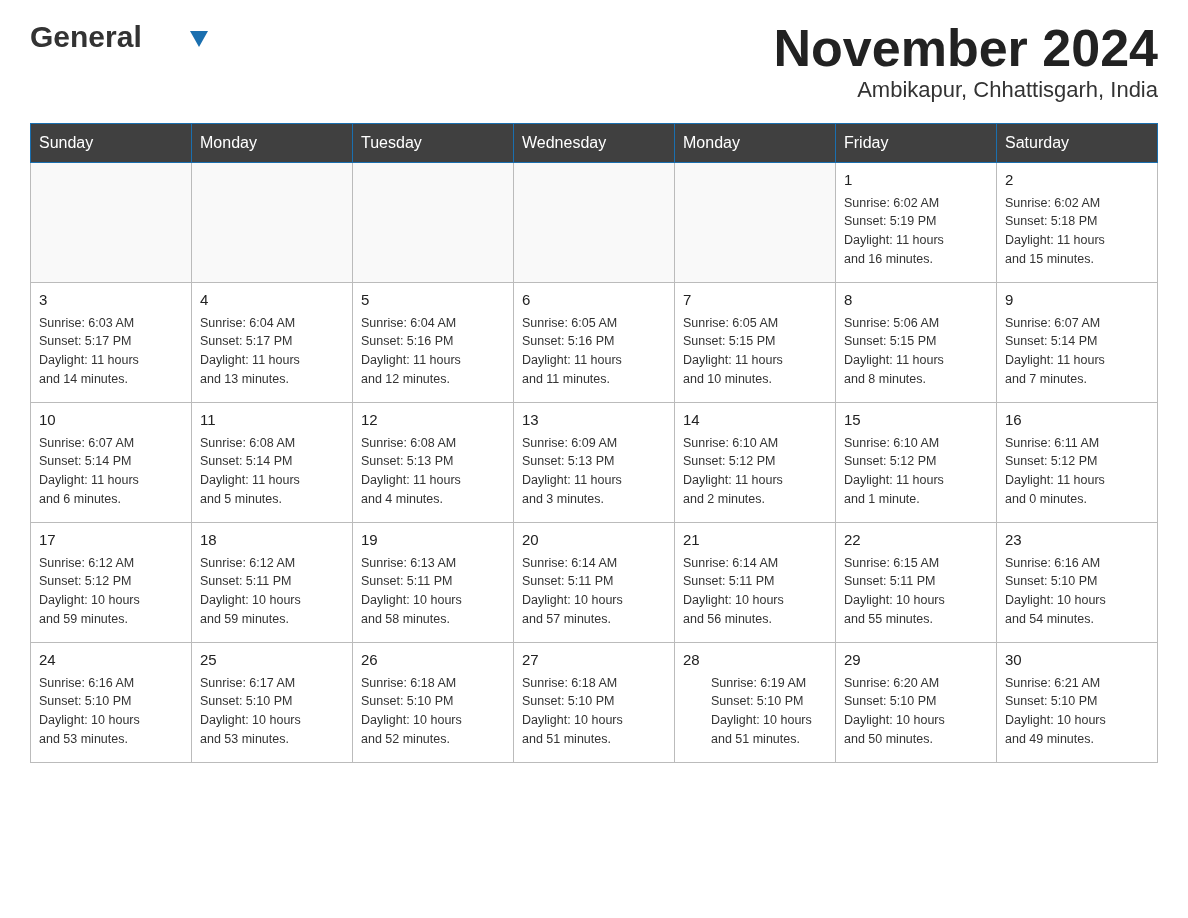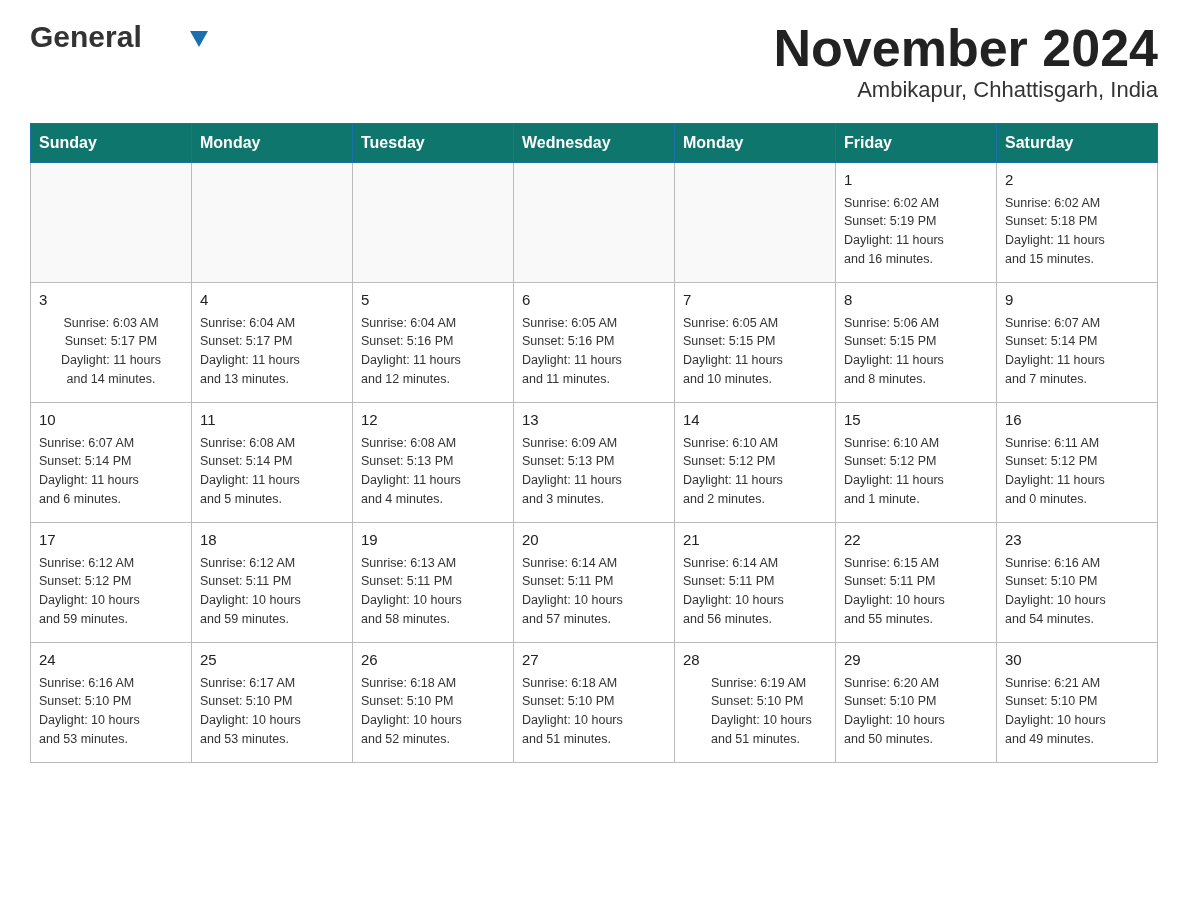--- a/index.html
+++ b/index.html
@@ -37,25 +37,25 @@
     .subtitle {
       font-size: 22px;
       color: #333;
     }
     .calendar {
       width: 100%;
       border-collapse: collapse;
       border: 1px solid #999;
     }
     .calendar th {
-      background-color: #0f766e;
+      background-color: #404040;
       color: #fff;
       padding: 10px 8px;
       font-size: 16px;
-      font-weight: bold;
+      font-weight: normal;
       text-align: left;
       border: 1px solid #1a6faf;
     }
     .calendar td {
       vertical-align: top;
       padding: 6px 8px;
       border: 1px solid #bbb;
       width: calc(100% / 7);
       min-height: 100px;
       font-size: 13px;
@@ -129,21 +129,21 @@
           <span class="day-number">2</span>
           <div class="day-info" style="white-space: pre-line;">Sunrise: 6:02 AM
 Sunset: 5:18 PM
 Daylight: 11 hours
 and 15 minutes.</div>
         </td>
       </tr>
       <tr class="week-row">
         <td>
           <span class="day-number">3</span>
-          <div class="day-info" style="white-space: pre-line; text-align: center;">Sunrise: 6:03 AM
+          <div class="day-info" style="white-space: pre-line;">Sunrise: 6:03 AM
 Sunset: 5:17 PM
 Daylight: 11 hours
 and 14 minutes.</div>
         </td>
         <td>
           <span class="day-number">4</span>
           <div class="day-info" style="white-space: pre-line;">Sunrise: 6:04 AM
 Sunset: 5:17 PM
 Daylight: 11 hours
 and 13 minutes.</div>

